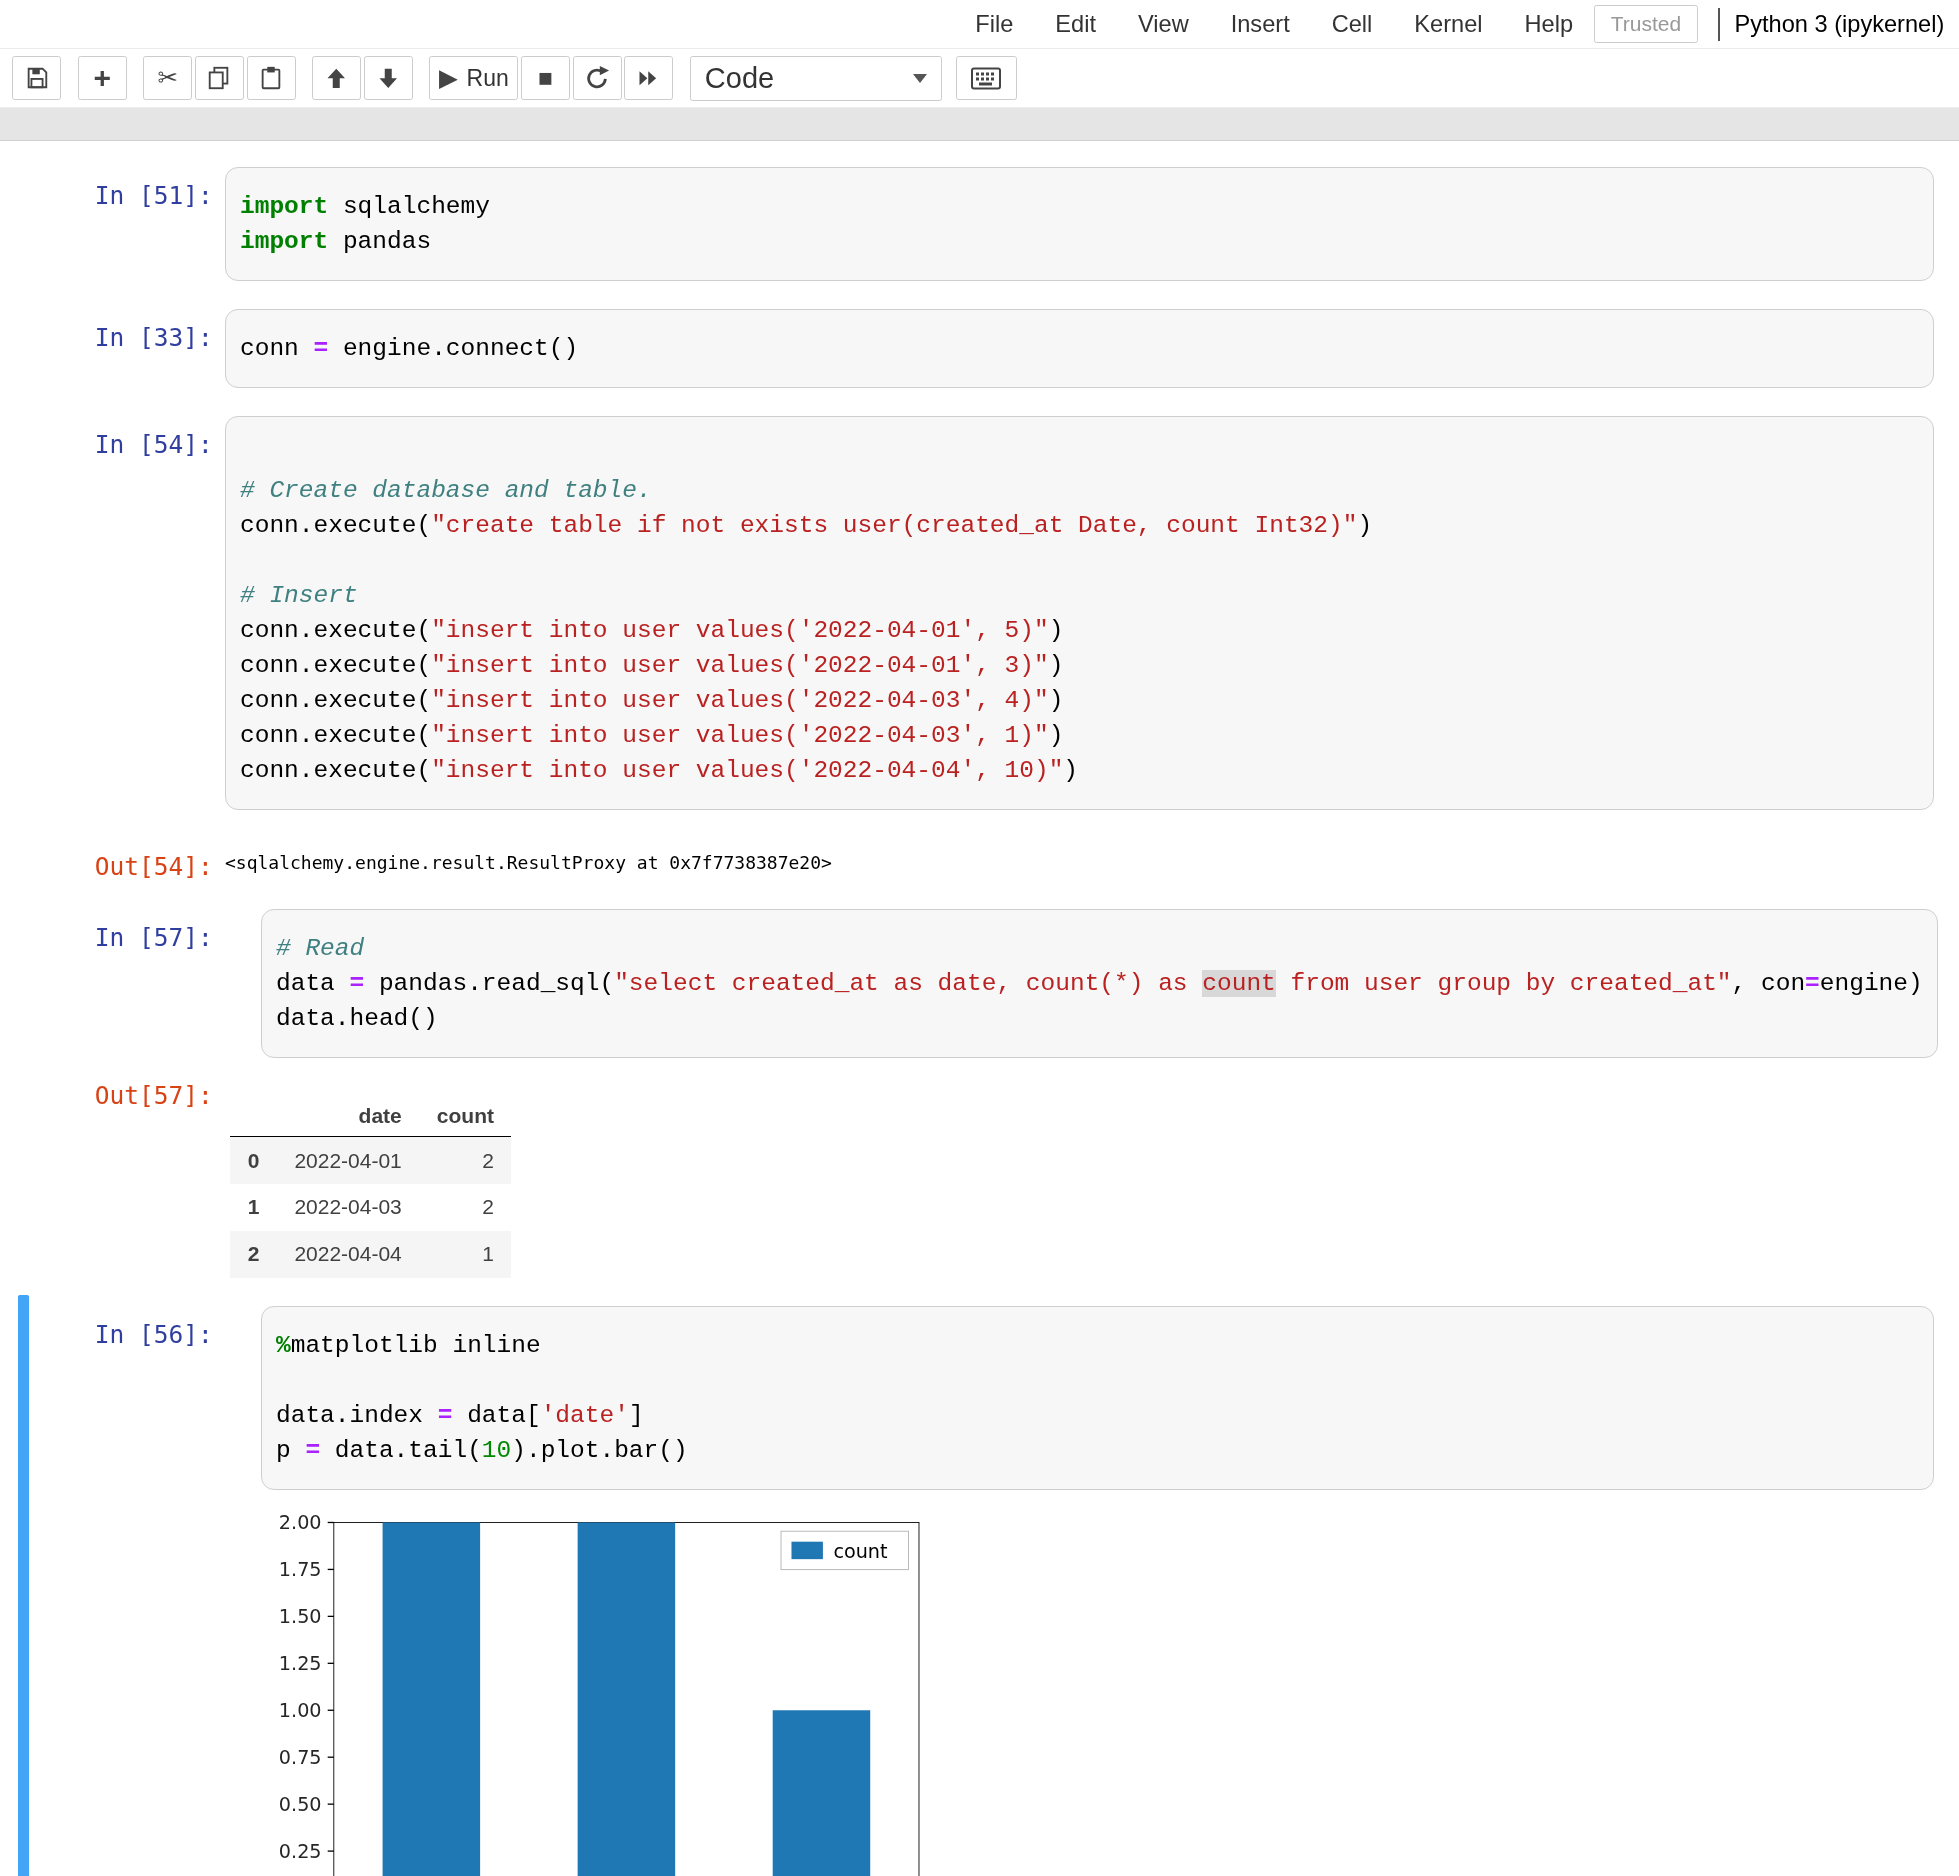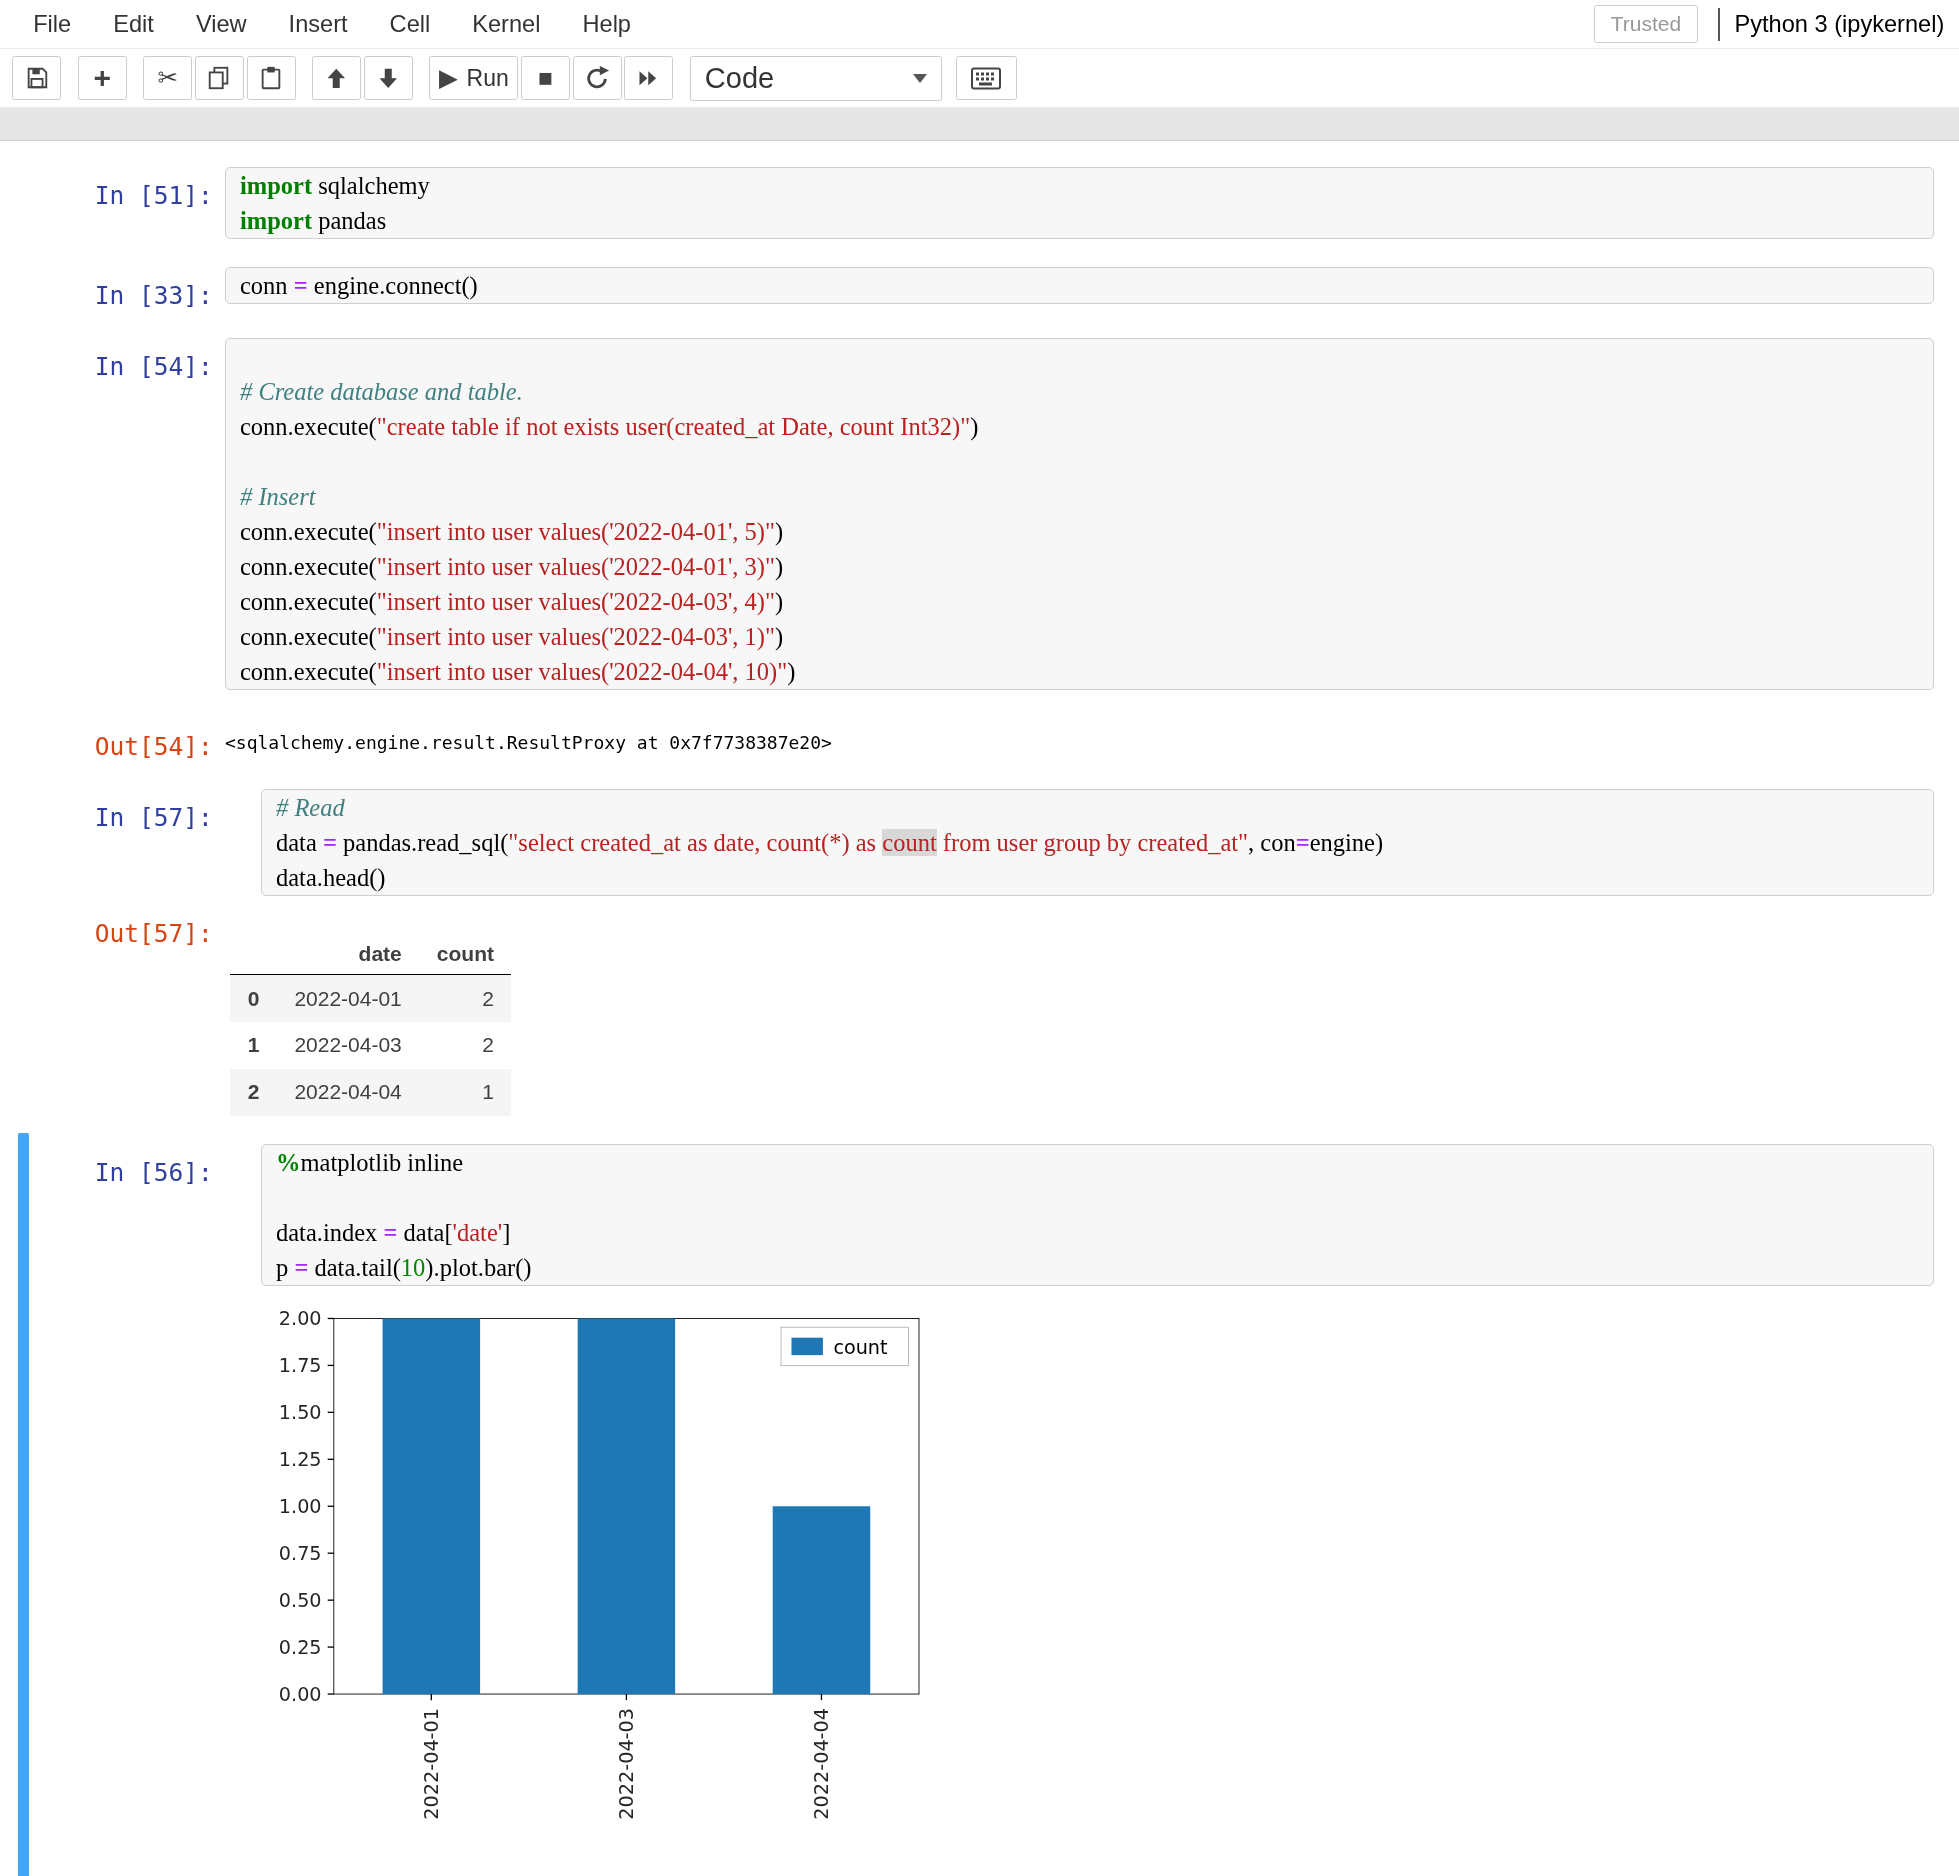--- a/index.html
+++ b/index.html
@@ -5,21 +5,21 @@
   * { box-sizing: border-box; }
   html,body { margin:0; padding:0; }
   body {
     width:1960px; height:1876px; overflow:hidden;
     background:#fff;
     font-family:"Liberation Sans", sans-serif;
     color:#000;
   }
   
   .menubar {
-    display:flex; align-items:center; justify-content:space-between;
+    display:flex; align-items:center; justify-content:flex-end;
     height:49px; padding:0 8.7px 0 12.2px; background:#fff;
     border-bottom:0.9px solid #ececec;
   }
   .menu-left { display:flex; align-items:center; }
   .menu-item {
     font-size:23.6px; color:#333; padding:0 21px; cursor:pointer; line-height:49px;
   }
   .menu-right { display:flex; align-items:center; }
   .trusted-btn {
     font-size:21px; color:#999; background:#fff;
@@ -57,23 +57,23 @@
   .nb { padding-top:26px; background:#fff; }
   .cell-row { display:flex; align-items:flex-start; margin-bottom:28px; }
   .prompt {
     flex:0 0 225px; width:225px; text-align:right; padding:14px 12.2px 0 0;
     font-family:"DejaVu Sans Mono", monospace; font-size:24.5px; white-space:nowrap;
   }
   .prompt.in  { color:#303F9F; }
   .prompt.out { color:#D84315; }
   .input-box {
     flex:1; margin-right:26px; background:#f7f7f7;
-    border:0.9px solid #cfcfcf; border-radius:5px;
-    padding:0 14px;
-    font-family:Liberation Serif, serif; font-size:24.5px; line-height:35px;
+    border:0.9px solid #cfcfcf; border-radius:13px;
+    padding:21px 14px;
+    font-family:Liberation Mono, monospace; font-size:24.5px; line-height:35px;
     cursor:text;
   }
   .cm-line { min-height:35px; white-space:pre; }
   .tok-pl    { color:#000; }
   .tok-kw    { color:#008000; font-weight:bold; }
   .tok-op    { color:#AA22FF; font-weight:bold; }
   .tok-str   { color:#BA2121; }
   .tok-strhl { color:#BA2121; background:#d8d8d8; }
   .tok-cmt   { color:#408080; font-style:italic; }
   .tok-num   { color:#080; }

